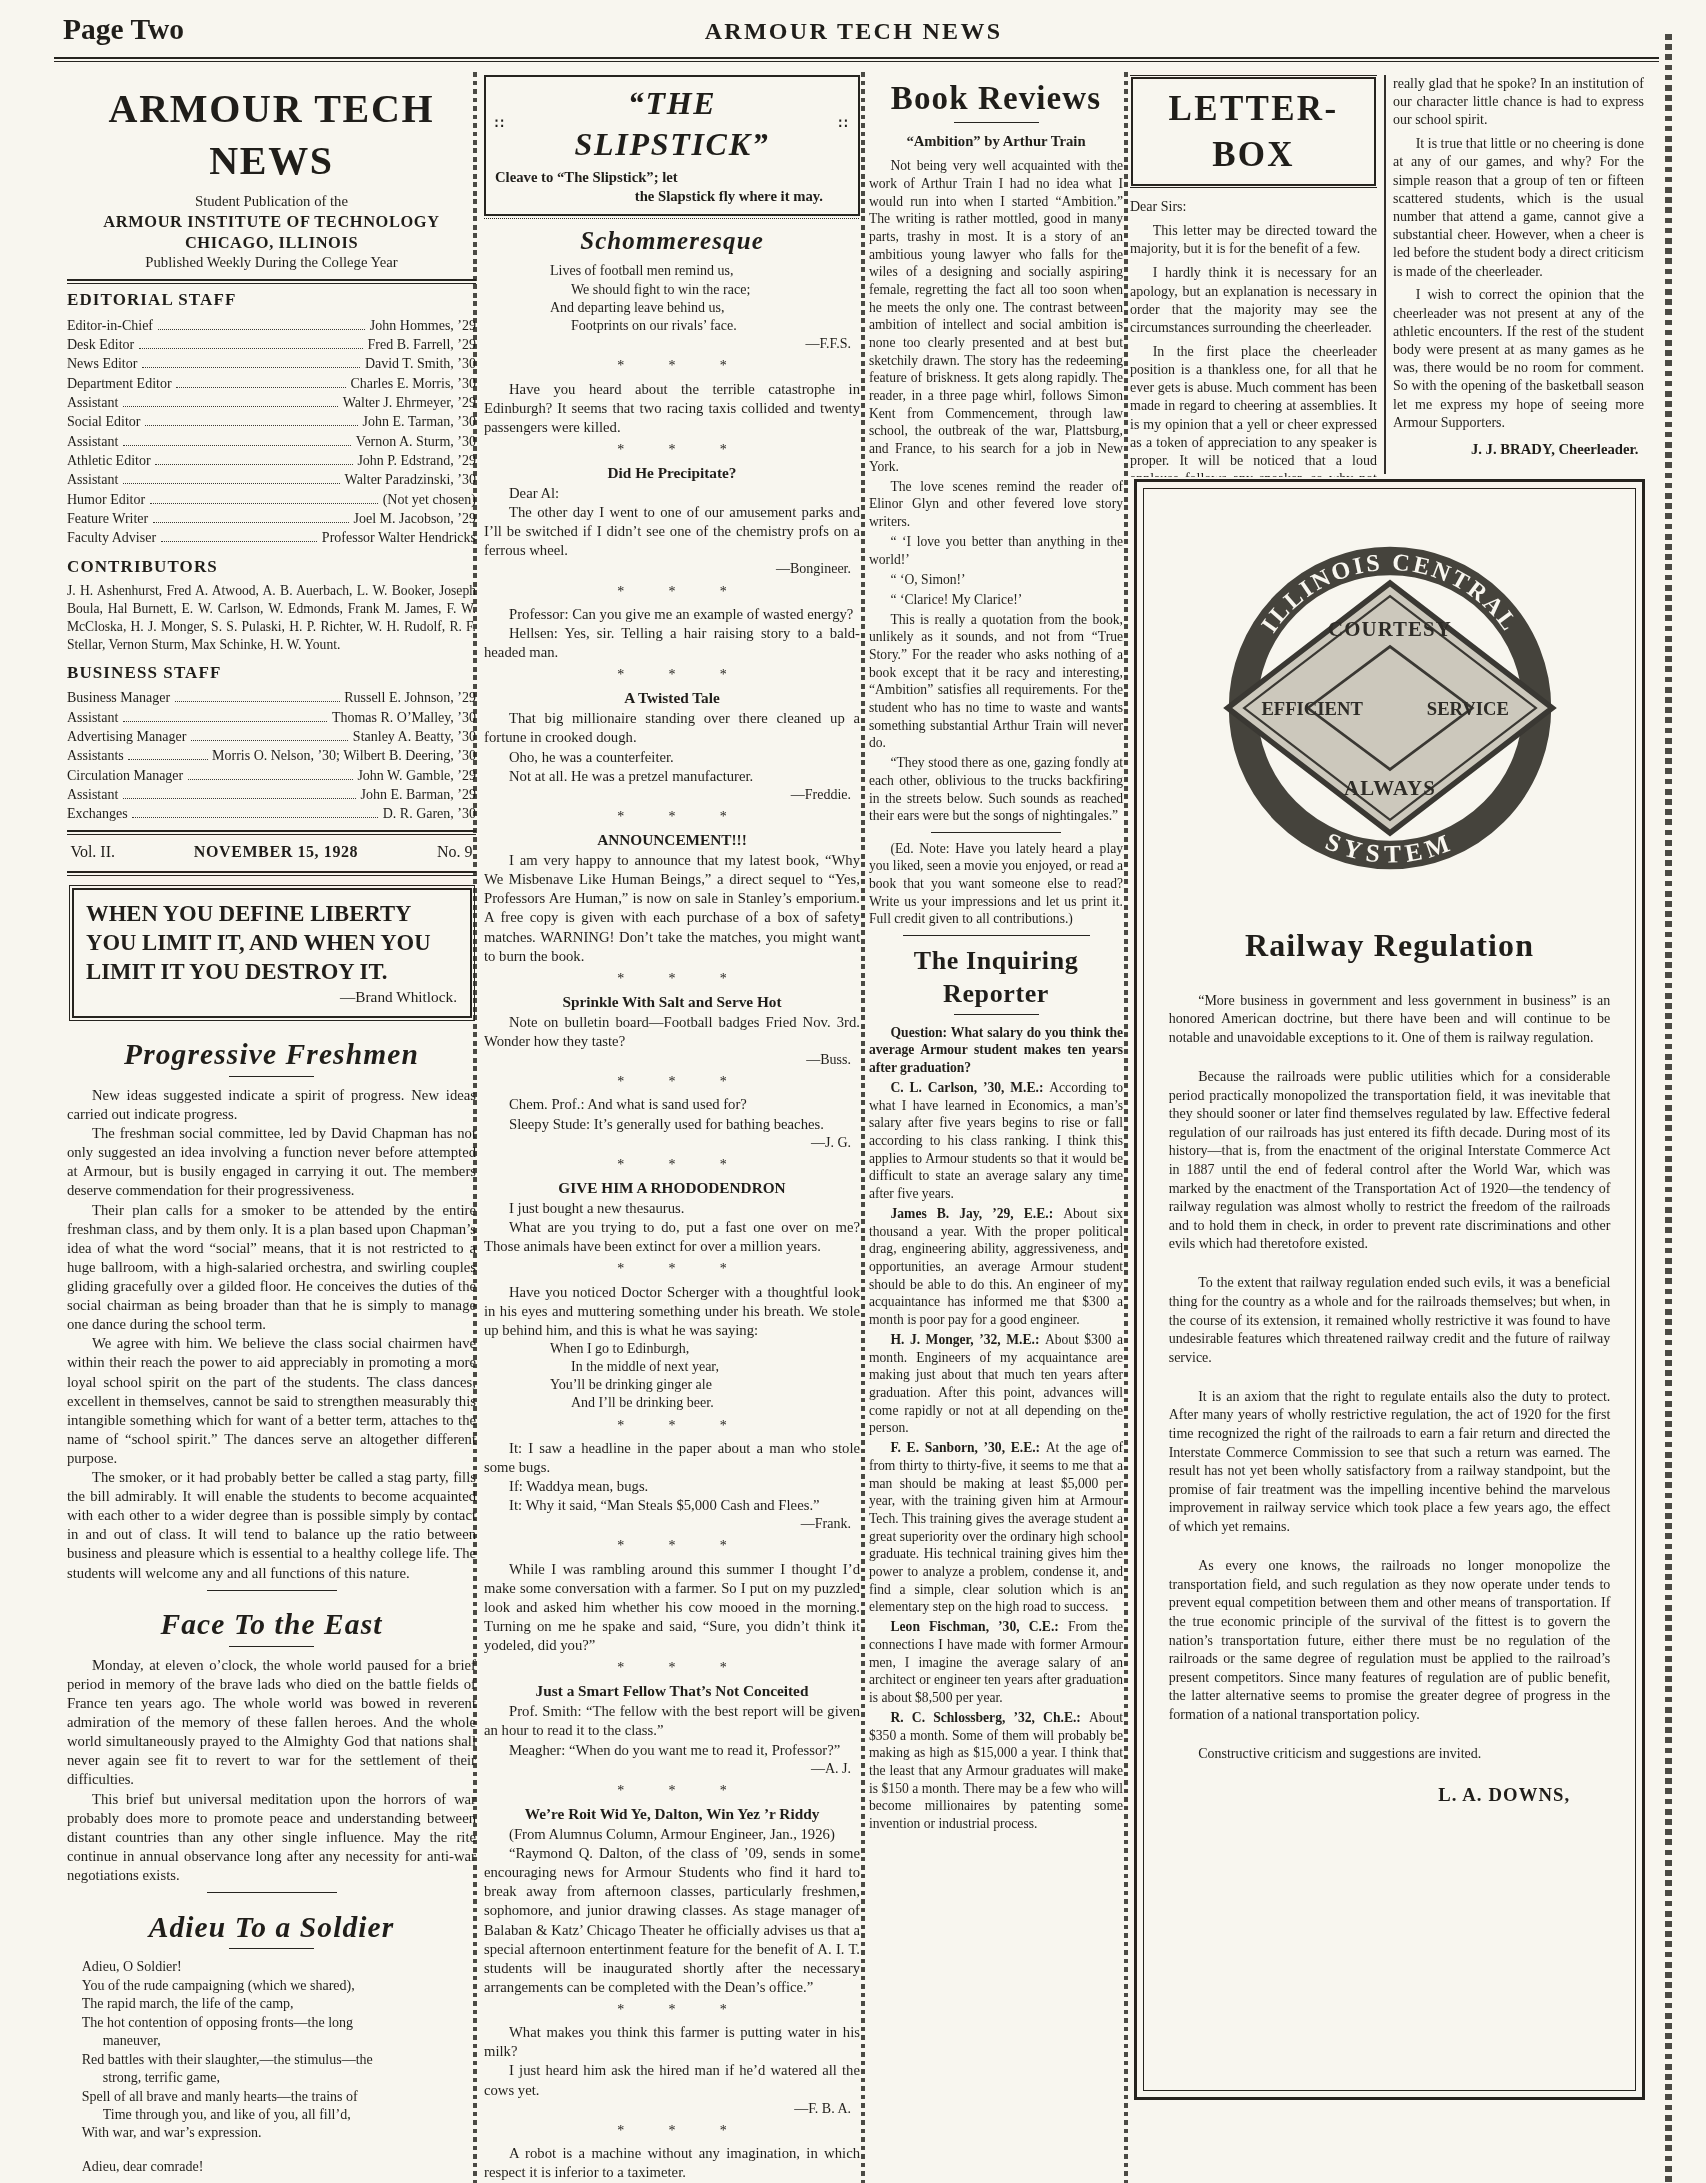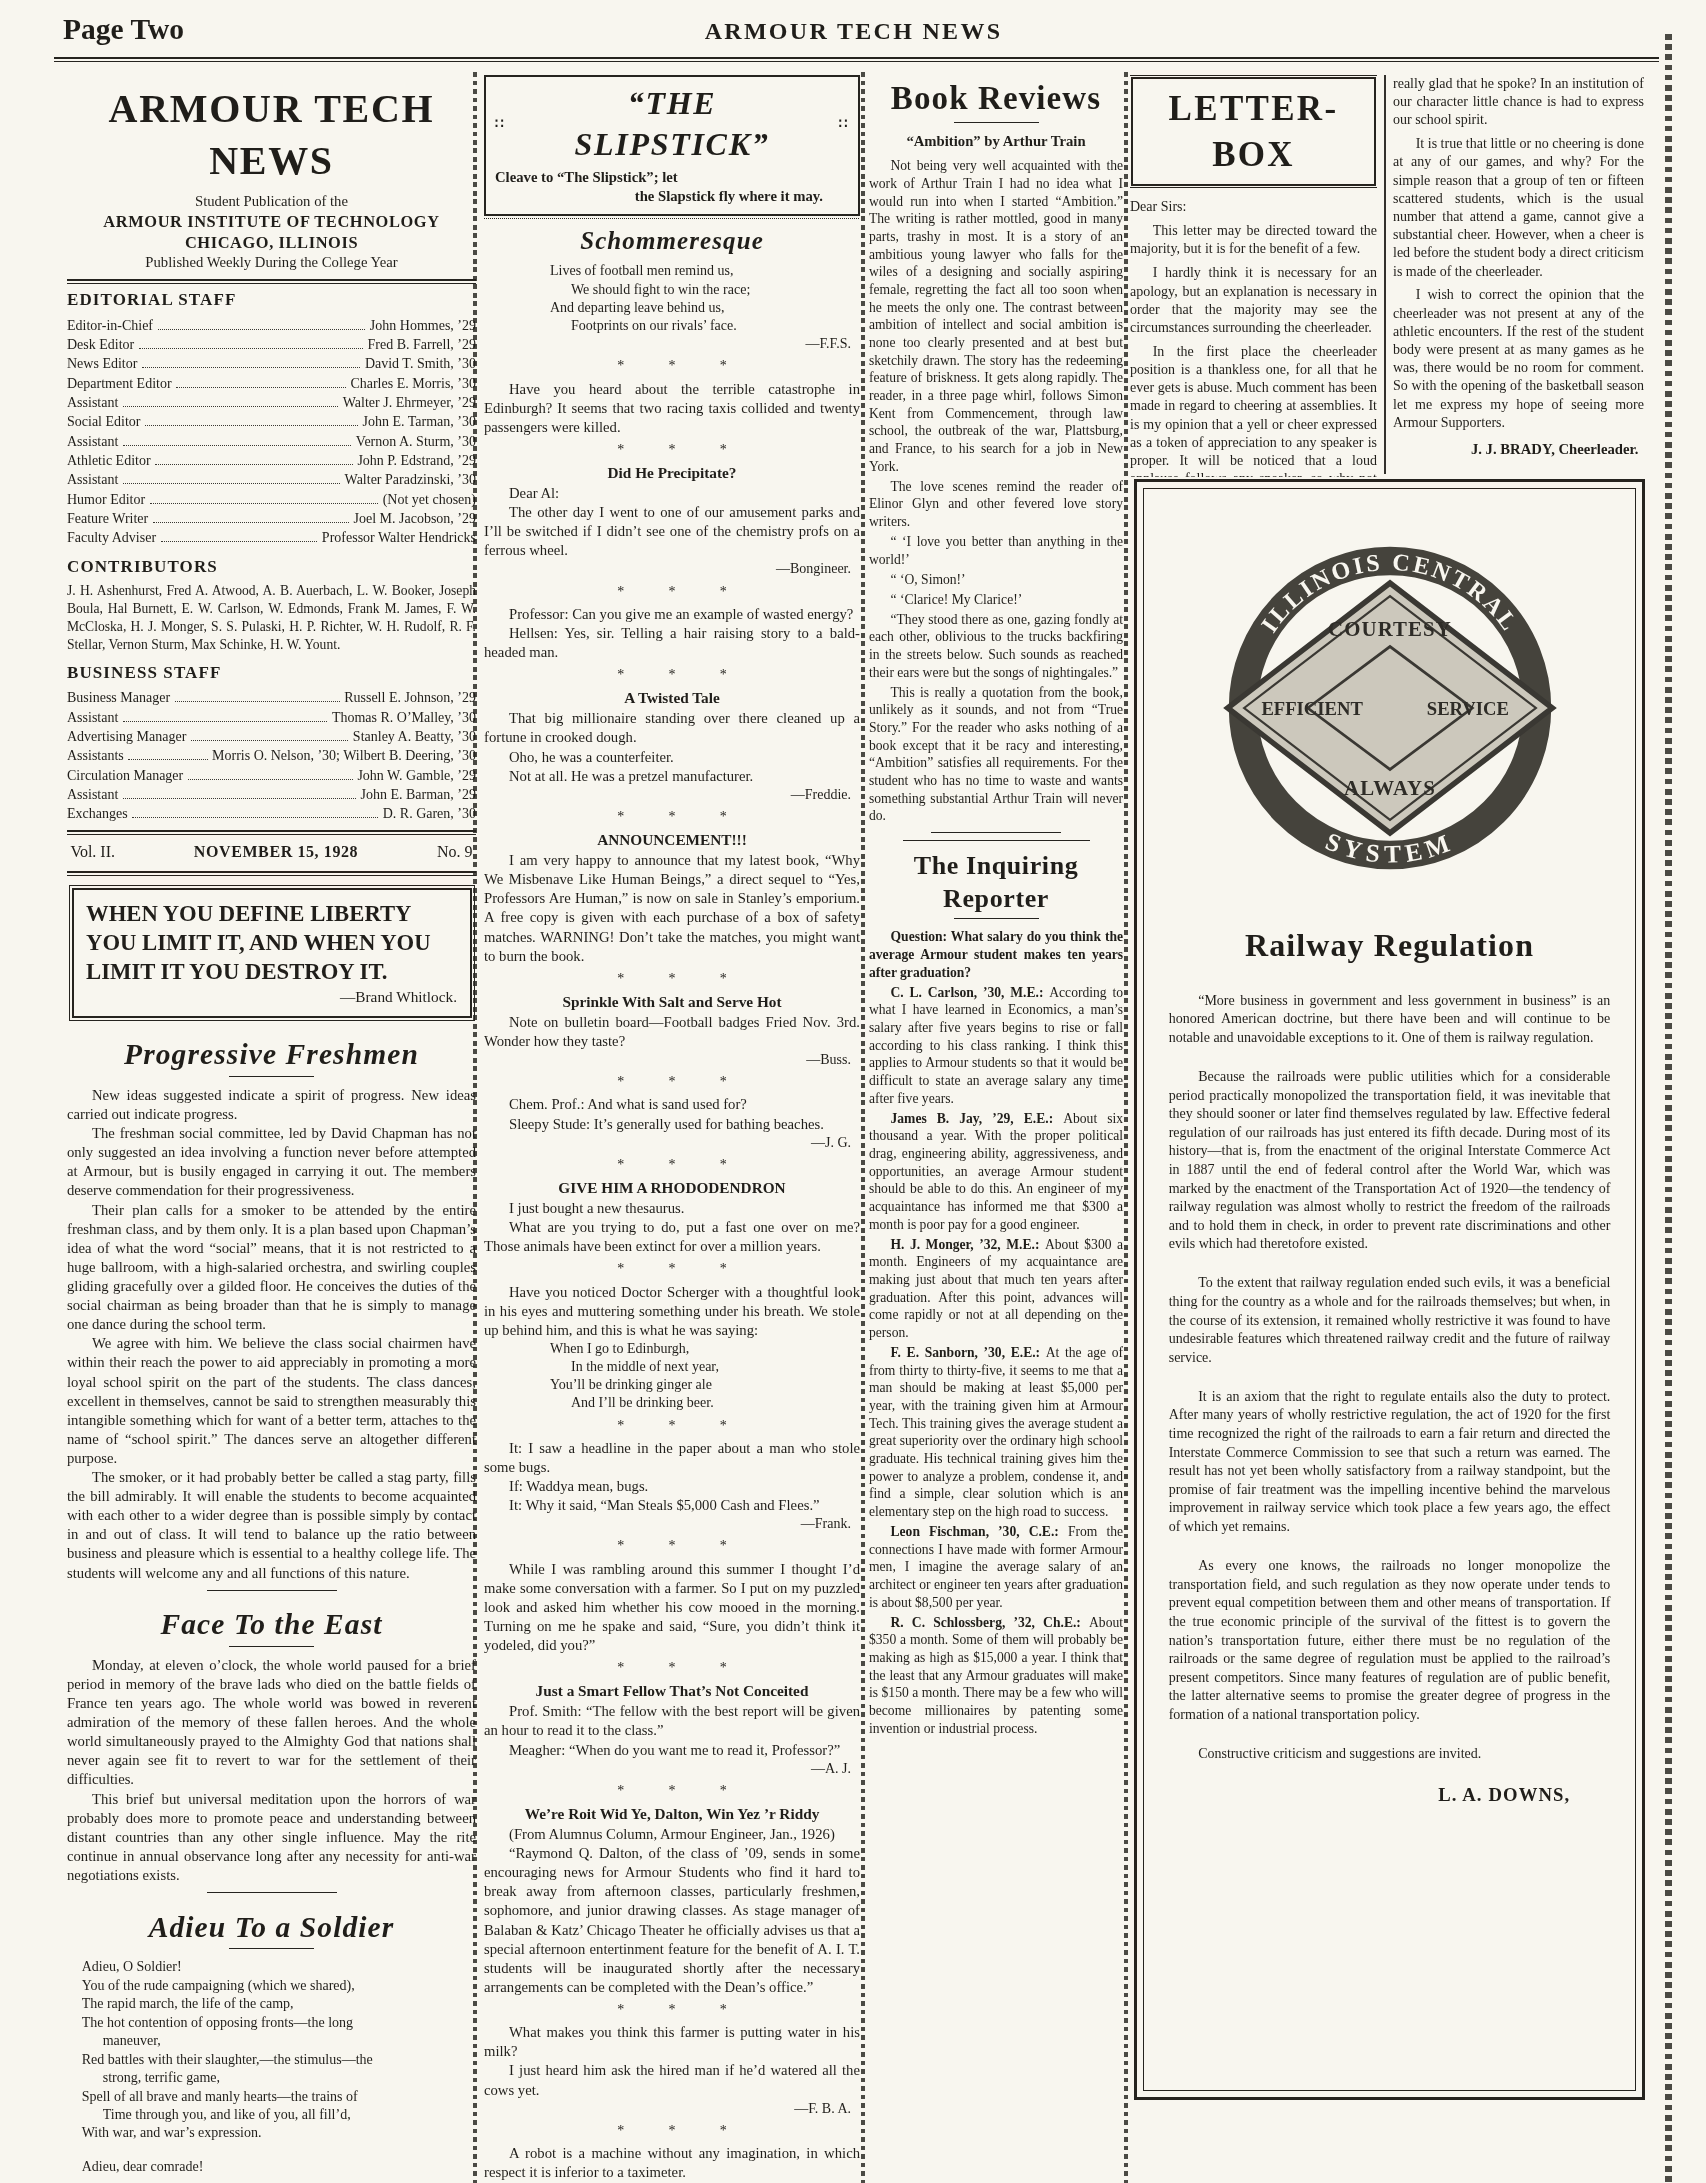--- a/index.html
+++ b/index.html
@@ -384,24 +384,25 @@
   <div class="col" id="col3">
     <div class="col3-title">Book Reviews</div>
     <div class="title-dash"></div>
     <div class="review-heading">“Ambition” by Arthur Train</div>
     <div>
         <p class="para">Not being very well acquainted with the work of Arthur Train I had no idea what I would run into when I started “Ambition.”  The writing is rather mottled, good in many parts, trashy in most.  It is a story of an ambitious young lawyer who falls for the wiles of a designing and socially aspiring female, regretting the fact all too soon when he meets the only one.  The contrast between ambition of intellect and social ambition is none too clearly presented and at best but sketchily drawn.  The story has the redeeming feature of briskness.  It gets along rapidly.  The reader, in a three page whirl, follows Simon Kent from Commencement, through law school, the outbreak of the war, Plattsburg, and France, to his search for a job in New York.</p>
         <p class="para">The love scenes remind the reader of Elinor Glyn and other fevered love story writers.</p>
         <p class="para">“ ‘I love you better than anything in the world!’</p>
         <p class="para">“ ‘O, Simon!’</p>
         <p class="para">“ ‘Clarice!  My Clarice!’</p>
+        <p class="para">This is really a quotation from the book, unlikely as it sounds, and not from “True Story.”  For the reader who asks nothing of a book except that it be racy and interesting, “Ambition” satisfies all requirements.  For the student who has no time to waste and wants something substantial Arthur Train will never do.</p>
         <p class="para">“They stood there as one, gazing fondly at each other, oblivious to the trucks backfiring in the streets below.  Such sounds as reached their ears were but the songs of nightingales.”</p>
-        <p class="para">This is really a quotation from the book, unlikely as it sounds, and not from “True Story.”  For the reader who asks nothing of a book except that it be racy and interesting, “Ambition” satisfies all requirements.  For the student who has no time to waste and wants something substantial Arthur Train will never do.</p>
       </div>
     <div class="short-rule"></div>
+    <p class="para">(Ed. Note:  Have you lately heard a play you liked, seen a movie you enjoyed, or read a book that you want someone else to read?  Write us your impressions and let us print it.  Full credit given to all contributions.)</p>
 
     <div class="short-rule" style="width:187px;"></div>
     <div class="inq-title">The Inquiring Reporter</div>
     <div class="title-dash"></div>
     <p class="para inq-question">Question:  What salary do you think the average Armour student makes ten years after graduation?</p>
     <div>
         <p class="para resp"><span class="resp-name">C. L. Carlson, ’30, M.E.:  </span>According to what I have learned in Economics, a man’s salary after five years begins to rise or fall according to his class ranking.  I think this applies to Armour students so that it would be difficult to state an average salary any time after five years.</p>
         <p class="para resp"><span class="resp-name">James B. Jay, ’29, E.E.:  </span>About six thousand a year.  With the proper political drag, engineering ability, aggressiveness, and opportunities, an average Armour student should be able to do this.  An engineer of my acquaintance has informed me that $300 a month is poor pay for a good engineer.</p>
         <p class="para resp"><span class="resp-name">H. J. Monger, ’32, M.E.:  </span>About $300 a month.  Engineers of my acquaintance are making just about that much ten years after graduation.  After this point, advances will come rapidly or not at all depending on the person.</p>
         <p class="para resp"><span class="resp-name">F. E. Sanborn, ’30, E.E.:  </span>At the age of from thirty to thirty-five, it seems to me that a man should be making at least $5,000 per year, with the training given him at Armour Tech.  This training gives the average student a great superiority over the ordinary high school graduate.  His technical training gives him the power to analyze a problem, condense it, and find a simple, clear solution which is an elementary step on the high road to success.</p>

